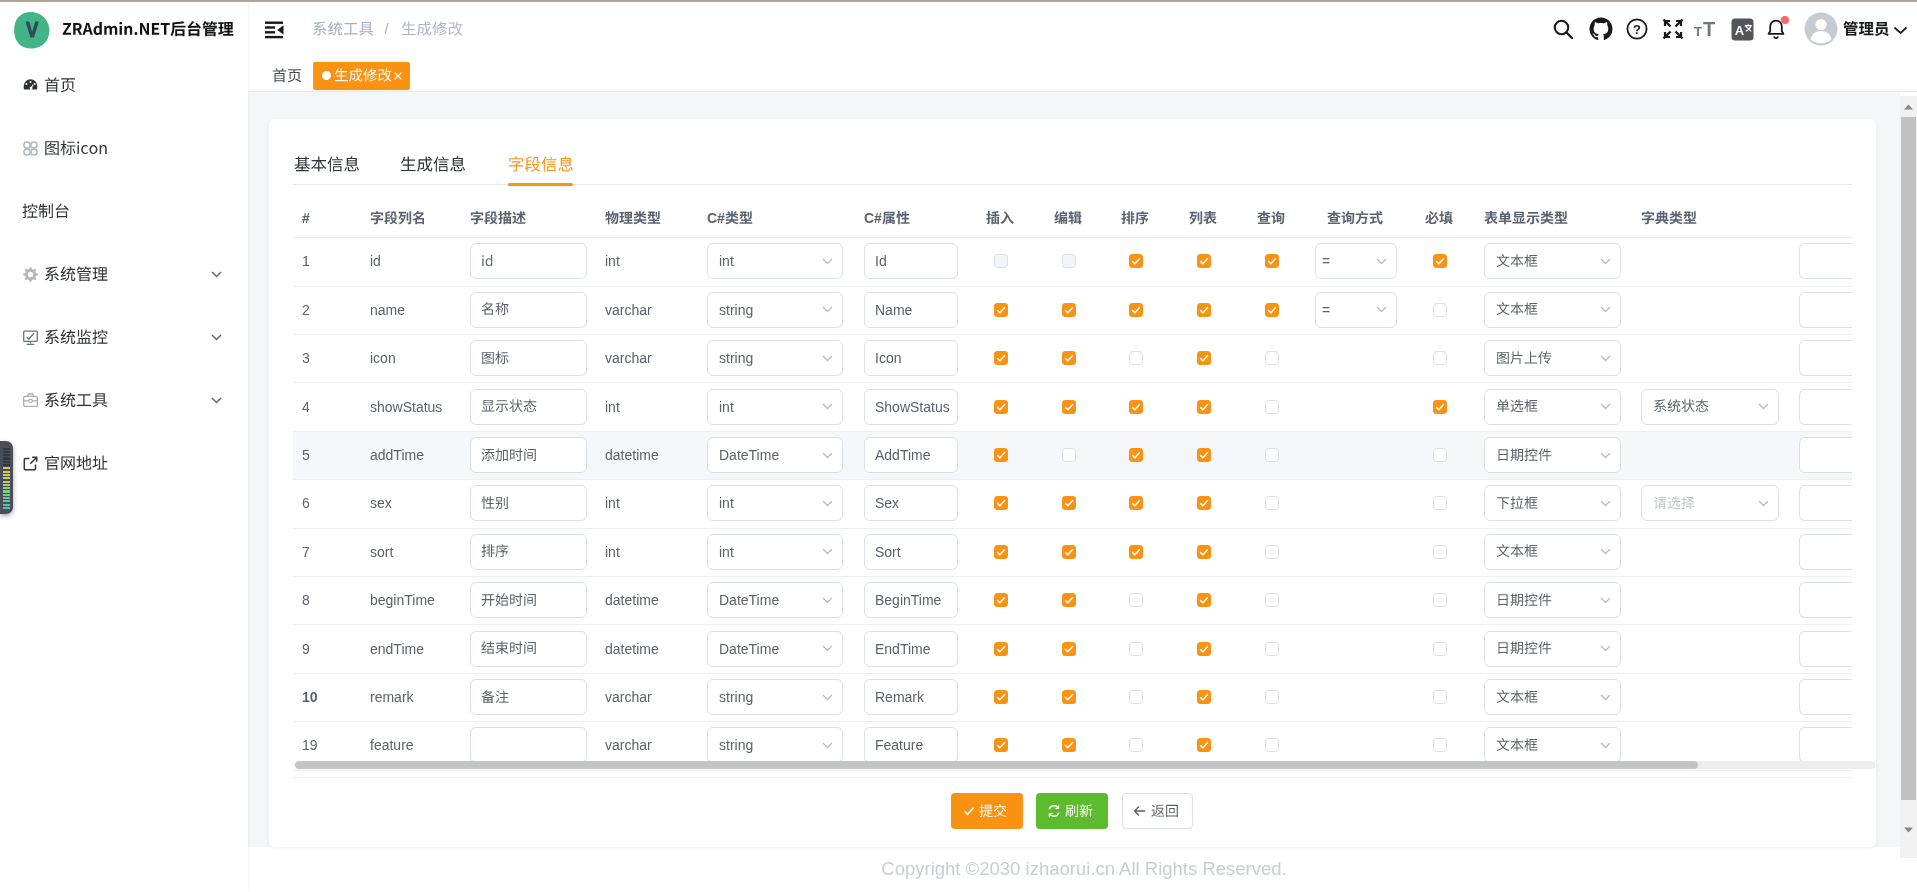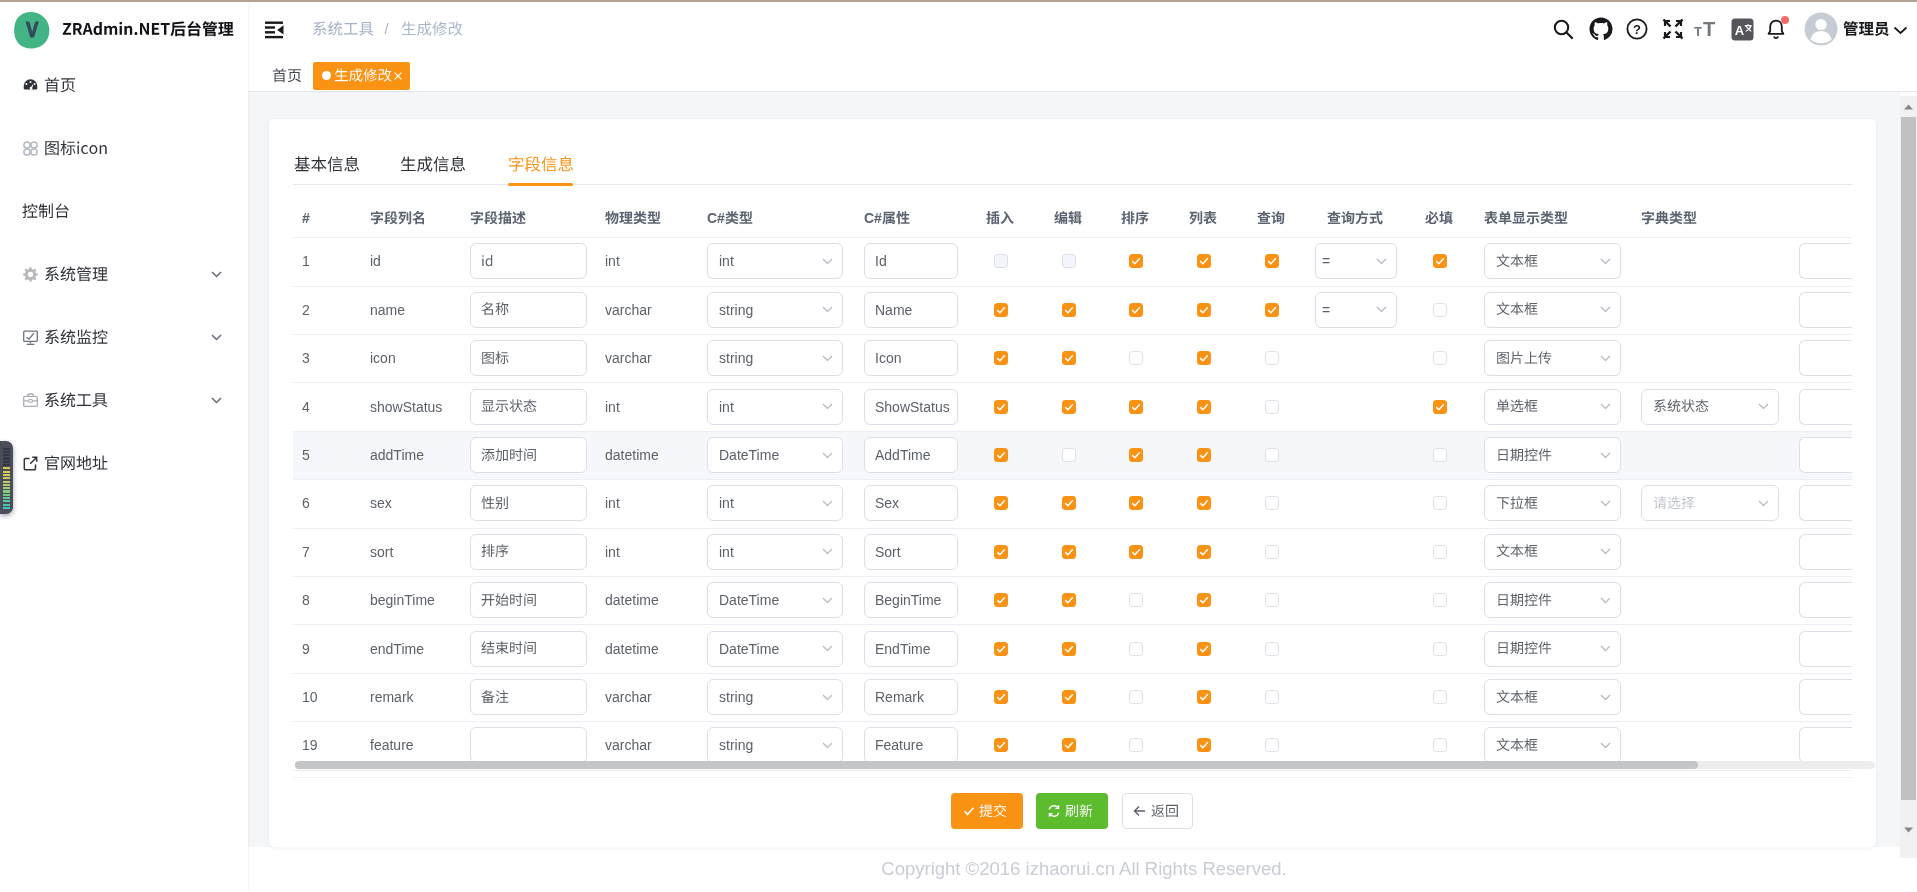--- a/index.html
+++ b/index.html
@@ -654,21 +654,21 @@
 <div class="cb off" style="left:1264.5px;top:641.6px;z-index:4"></div>
 <div class="cb off" style="left:1433px;top:641.6px;z-index:4"></div>
 <div class="inp" style="left:1484px;top:630.6px;width:137px;z-index:4"></div>
 <svg style="position:absolute;left:1496px;top:640.2px;z-index:5" width="58" height="18" viewBox="0 0 58 18">
     <path transform="translate(0,13.0)" d="M3.5 -4.9H10.5V-1.0H3.5ZM3.5 -6.0V-9.8H10.5V-6.0ZM2.5 -10.8V1.0H3.5V0.1H10.5V0.9H11.6V-10.8Z M16.5 -2.0C16.1 -1.1 15.3 -0.1 14.5 0.5C14.8 0.7 15.2 1.0 15.4 1.1C16.2 0.4 17.0 -0.7 17.5 -1.7ZM18.5 -1.6C19.0 -0.9 19.7 0.0 19.9 0.6L20.8 0.1C20.5 -0.5 19.9 -1.4 19.3 -2.0ZM26.0 -10.1V-7.9H23.1V-10.1ZM22.1 -11.1V-6.0C22.1 -4.0 22.0 -1.3 20.8 0.6C21.1 0.7 21.5 1.0 21.7 1.2C22.5 -0.2 22.9 -1.9 23.0 -3.6H26.0V-0.2C26.0 -0.0 25.9 0.0 25.7 0.1C25.5 0.1 24.8 0.1 24.0 0.0C24.2 0.3 24.3 0.8 24.4 1.1C25.4 1.1 26.1 1.1 26.4 0.9C26.9 0.7 27.0 0.4 27.0 -0.2V-11.1ZM26.0 -6.9V-4.6H23.1C23.1 -5.1 23.1 -5.5 23.1 -6.0V-6.9ZM19.4 -11.6V-9.9H16.9V-11.6H15.9V-9.9H14.7V-9.0H15.9V-3.2H14.5V-2.3H21.4V-3.2H20.4V-9.0H21.4V-9.9H20.4V-11.6ZM16.9 -9.0H19.4V-7.7H16.9ZM16.9 -6.9H19.4V-5.5H16.9ZM16.9 -4.6H19.4V-3.2H16.9Z M37.7 -7.7C38.6 -6.9 39.8 -5.8 40.4 -5.2L41.1 -5.9C40.4 -6.5 39.3 -7.6 38.4 -8.3ZM35.8 -8.3C35.2 -7.4 34.2 -6.4 33.2 -5.8C33.4 -5.6 33.7 -5.2 33.8 -5.0C34.8 -5.7 36.0 -6.9 36.8 -8.0ZM30.3 -11.8V-9.0H28.6V-8.1H30.3V-4.7C29.6 -4.5 29.0 -4.3 28.4 -4.1L28.7 -3.1L30.3 -3.7V-0.2C30.3 -0.0 30.2 0.0 30.1 0.0C29.9 0.0 29.3 0.0 28.7 0.0C28.9 0.3 29.0 0.7 29.0 1.0C29.9 1.0 30.5 1.0 30.8 0.8C31.1 0.6 31.3 0.4 31.3 -0.2V-4.0L32.8 -4.5L32.6 -5.5L31.3 -5.0V-8.1H32.7V-9.0H31.3V-11.8ZM32.6 -0.3V0.7H41.5V-0.3H37.6V-3.8H40.5V-4.7H33.8V-3.8H36.6V-0.3ZM36.2 -11.5C36.4 -11.1 36.7 -10.5 36.8 -10.1H33.1V-7.6H34.1V-9.1H40.3V-7.8H41.4V-10.1H38.0C37.8 -10.6 37.5 -11.2 37.2 -11.8Z M46.4 -4.8V-3.8H50.5V1.1H51.5V-3.8H55.3V-4.8H51.5V-7.9H54.7V-8.9H51.5V-11.6H50.5V-8.9H48.6C48.8 -9.5 48.9 -10.2 49.1 -10.8L48.0 -11.1C47.7 -9.2 47.1 -7.4 46.3 -6.3C46.6 -6.1 47.0 -5.9 47.2 -5.7C47.6 -6.3 48.0 -7.1 48.2 -7.9H50.5V-4.8ZM45.8 -11.7C45.0 -9.6 43.8 -7.5 42.4 -6.1C42.6 -5.9 42.9 -5.3 43.0 -5.1C43.5 -5.6 43.9 -6.1 44.3 -6.7V1.1H45.3V-8.4C45.9 -9.3 46.4 -10.4 46.7 -11.4Z" fill="#5c6269"></path>
   </svg>
 <svg class="chev" style="left:1600px;top:645.1px;z-index:5" viewBox="0 0 11 7">
     <path d="M1 1 L5.5 5.5 L10 1" fill="none" stroke="#b8bdc6" stroke-width="1.4"></path>
   </svg>
 <div class="inp" style="left:1799px;top:630.6px;width:53px;border-right:none;border-top-right-radius:0;border-bottom-right-radius:0;z-index:4"></div>
-<div style="position:absolute;left:302px;top:688.9px;font-family:'Liberation Sans',sans-serif;font-size:14px;font-weight:400;color:#5c6269;line-height:16.2px;white-space:nowrap;letter-spacing:normal;z-index:5">10</div>
+<div style="position:absolute;left:302px;top:688.9px;font-family:'Liberation Sans',sans-serif;font-size:14px;font-weight:700;color:#5c6269;line-height:16.2px;white-space:nowrap;letter-spacing:normal;z-index:5">10</div>
 <div style="position:absolute;left:370px;top:688.9px;font-family:'Liberation Sans',sans-serif;font-size:14px;font-weight:400;color:#5c6269;line-height:16.2px;white-space:nowrap;letter-spacing:normal;z-index:5">remark</div>
 <div class="inp" style="left:470px;top:679.0px;width:117px;z-index:4"></div>
 <svg style="position:absolute;left:481px;top:688.6px;z-index:5" width="30" height="18" viewBox="0 0 30 18">
     <path transform="translate(0,13.0)" d="M9.6 -9.6C8.9 -8.9 8.0 -8.3 7.0 -7.8C6.0 -8.2 5.2 -8.8 4.6 -9.5L4.8 -9.6ZM5.2 -11.8C4.5 -10.6 3.1 -9.2 1.1 -8.2C1.3 -8.1 1.6 -7.7 1.8 -7.5C2.6 -7.9 3.3 -8.3 3.9 -8.8C4.4 -8.2 5.1 -7.7 5.9 -7.3C4.2 -6.6 2.2 -6.1 0.4 -5.8C0.6 -5.6 0.8 -5.1 0.9 -4.8C2.9 -5.2 5.1 -5.8 7.0 -6.7C8.7 -5.8 10.8 -5.3 13.0 -5.0C13.1 -5.3 13.4 -5.7 13.6 -6.0C11.6 -6.2 9.7 -6.6 8.1 -7.3C9.4 -8.1 10.6 -9.0 11.3 -10.2L10.6 -10.6L10.4 -10.6H5.6C5.9 -10.9 6.1 -11.2 6.3 -11.6ZM3.5 -1.8H6.4V-0.3H3.5ZM3.5 -2.7V-4.1H6.4V-2.7ZM10.4 -1.8V-0.3H7.5V-1.8ZM10.4 -2.7H7.5V-4.1H10.4ZM2.4 -5.0V1.1H3.5V0.7H10.4V1.1H11.6V-5.0Z M15.3 -10.8C16.2 -10.4 17.4 -9.7 18.0 -9.3L18.6 -10.1C18.0 -10.6 16.8 -11.2 15.9 -11.6ZM14.6 -7.0C15.5 -6.5 16.6 -5.9 17.2 -5.4L17.8 -6.3C17.2 -6.7 16.0 -7.4 15.2 -7.7ZM15.0 0.3 15.9 1.0C16.7 -0.3 17.7 -2.1 18.4 -3.6L17.7 -4.3C16.9 -2.7 15.8 -0.8 15.0 0.3ZM21.7 -11.5C22.1 -10.7 22.6 -9.8 22.8 -9.1L23.9 -9.5C23.6 -10.2 23.1 -11.1 22.6 -11.8ZM18.7 -9.1V-8.1H22.4V-4.9H19.2V-3.9H22.4V-0.3H18.2V0.7H27.5V-0.3H23.5V-3.9H26.6V-4.9H23.5V-8.1H27.1V-9.1Z" fill="#5c6269"></path>
   </svg>
 <div style="position:absolute;left:605px;top:688.9px;font-family:'Liberation Sans',sans-serif;font-size:14px;font-weight:400;color:#5c6269;line-height:16.2px;white-space:nowrap;letter-spacing:normal;z-index:5">varchar</div>
 <div class="inp" style="left:707px;top:679.0px;width:136px;z-index:4"></div>
 <div style="position:absolute;left:719px;top:688.9px;font-family:'Liberation Sans',sans-serif;font-size:14px;font-weight:400;color:#5c6269;line-height:16.2px;white-space:nowrap;letter-spacing:normal;z-index:5">string</div>
 <svg class="chev" style="left:822px;top:693.5px;z-index:5" viewBox="0 0 11 7">
     <path d="M1 1 L5.5 5.5 L10 1" fill="none" stroke="#b8bdc6" stroke-width="1.4"></path>
@@ -760,20 +760,20 @@
 <svg style="position:absolute;left:1065px;top:802.6px;z-index:5" width="30" height="18" viewBox="0 0 30 18">
     <path transform="translate(0,13.0)" d="M9.1 -10.3V-2.4H10.1V-10.3ZM11.9 -11.5V-0.3C11.9 -0.0 11.8 0.0 11.6 0.0C11.3 0.0 10.5 0.0 9.7 0.0C9.9 0.3 10.0 0.8 10.1 1.1C11.1 1.1 11.9 1.1 12.3 0.9C12.7 0.7 12.9 0.4 12.9 -0.3V-11.5ZM2.7 -5.8V-0.4H3.5V-4.9H4.8V1.1H5.8V-4.9H7.2V-1.6C7.2 -1.4 7.2 -1.4 7.0 -1.4C6.9 -1.4 6.5 -1.4 6.0 -1.4C6.2 -1.1 6.3 -0.8 6.3 -0.5C7.0 -0.5 7.4 -0.5 7.7 -0.7C8.0 -0.9 8.1 -1.1 8.1 -1.5V-5.8H7.2H5.8V-7.3H8.0V-11.0H1.5V-6.2C1.5 -4.3 1.4 -1.6 0.4 0.3C0.6 0.4 1.1 0.7 1.2 0.9C2.3 -1.1 2.4 -4.1 2.4 -6.2V-7.3H4.8V-5.8ZM2.4 -10.0H7.0V-8.2H2.4Z M19.0 -3.0C19.5 -2.3 20.0 -1.3 20.2 -0.7L20.9 -1.2C20.7 -1.8 20.2 -2.7 19.8 -3.4ZM15.9 -3.3C15.6 -2.4 15.1 -1.6 14.6 -1.0C14.8 -0.8 15.1 -0.6 15.3 -0.4C15.9 -1.1 16.4 -2.1 16.7 -3.1ZM21.7 -10.4V-5.6C21.7 -3.7 21.6 -1.3 20.4 0.4C20.7 0.5 21.1 0.8 21.3 1.0C22.5 -0.8 22.7 -3.6 22.7 -5.6V-6.0H24.9V1.1H25.9V-6.0H27.4V-7.0H22.7V-9.7C24.2 -9.9 25.8 -10.3 27.0 -10.7L26.1 -11.5C25.1 -11.1 23.3 -10.7 21.7 -10.4ZM17.0 -11.6C17.2 -11.2 17.4 -10.7 17.6 -10.3H14.9V-9.4H21.0V-10.3H18.7C18.5 -10.8 18.2 -11.4 17.9 -11.8ZM19.3 -9.3C19.1 -8.7 18.8 -7.7 18.5 -7.1H14.6V-6.2H17.5V-4.7H14.7V-3.8H17.5V-0.3C17.5 -0.1 17.5 -0.1 17.3 -0.1C17.2 -0.1 16.8 -0.1 16.3 -0.1C16.4 0.2 16.5 0.6 16.6 0.8C17.3 0.8 17.7 0.8 18.1 0.7C18.4 0.5 18.5 0.3 18.5 -0.2V-3.8H21.1V-4.7H18.5V-6.2H21.3V-7.1H19.5C19.7 -7.7 20.0 -8.4 20.3 -9.1ZM15.8 -9.1C16.0 -8.5 16.3 -7.6 16.3 -7.1L17.2 -7.4C17.1 -7.9 16.9 -8.7 16.6 -9.3Z" fill="#fff"></path>
   </svg>
 <div style="position:absolute;left:1122px;top:793px;width:71px;height:36px;background:#fff;border:1px solid #dcdfe6;border-radius:4px;z-index:5"></div>
 <svg style="position:absolute;left:1133px;top:805px;z-index:6" width="13" height="12" viewBox="0 0 13 12">
     <path d="M6 1.5 L1.5 6 L6 10.5 M1.8 6 L12 6" fill="none" stroke="#5c6269" stroke-width="1.4"></path>
   </svg>
 <svg style="position:absolute;left:1151px;top:802.6px;z-index:5" width="30" height="18" viewBox="0 0 30 18">
     <path transform="translate(0,13.0)" d="M1.0 -10.7C1.7 -10.0 2.5 -9.0 3.0 -8.5L3.9 -9.1C3.4 -9.6 2.5 -10.6 1.9 -11.3ZM3.5 -6.5H0.7V-5.5H2.4V-1.5C1.8 -1.3 1.1 -0.8 0.4 -0.1L1.2 0.9C1.8 0.1 2.4 -0.7 2.9 -0.7C3.2 -0.7 3.7 -0.3 4.3 0.1C5.3 0.6 6.5 0.7 8.2 0.7C9.6 0.7 12.1 0.6 13.1 0.6C13.2 0.3 13.3 -0.2 13.5 -0.5C12.0 -0.4 9.9 -0.3 8.2 -0.3C6.7 -0.3 5.4 -0.3 4.5 -0.8C4.0 -1.1 3.8 -1.3 3.5 -1.4ZM6.7 -5.7C7.4 -5.2 8.2 -4.5 9.0 -3.9C8.1 -3.0 7.0 -2.4 5.9 -2.0C6.1 -1.8 6.4 -1.4 6.5 -1.1C7.7 -1.6 8.8 -2.3 9.8 -3.2C10.6 -2.5 11.4 -1.7 11.9 -1.1L12.7 -1.9C12.2 -2.5 11.3 -3.2 10.4 -3.9C11.4 -5.0 12.1 -6.4 12.5 -8.0L11.9 -8.2L11.7 -8.2H6.4V-9.8C8.7 -10.0 11.3 -10.2 13.0 -10.7L12.1 -11.5C10.6 -11.1 7.8 -10.8 5.4 -10.7V-7.7C5.4 -6.0 5.2 -3.6 3.9 -2.0C4.1 -1.9 4.6 -1.6 4.8 -1.4C6.1 -3.0 6.4 -5.4 6.4 -7.2H11.3C10.9 -6.2 10.3 -5.3 9.7 -4.6C8.9 -5.2 8.1 -5.8 7.5 -6.3Z M19.2 -7.0H22.7V-3.8H19.2ZM18.2 -8.0V-2.9H23.7V-8.0ZM15.1 -11.2V1.1H16.2V0.4H25.7V1.1H26.9V-11.2ZM16.2 -0.6V-10.1H25.7V-0.6Z" fill="#5c6269"></path>
   </svg>
-<div style="position:absolute;left:1084px;top:858.3px;transform:translateX(-50%);font-family:'Liberation Sans',sans-serif;font-size:18.5px;font-weight:400;color:#c9cdd4;line-height:21.5px;white-space:nowrap;letter-spacing:normal;z-index:5">Copyright ©2016 izhaorui.cn All Rights Reserved.</div>
+<div style="position:absolute;left:1084px;top:858.3px;transform:translateX(-50%);font-family:'Liberation Sans',sans-serif;font-size:18.5px;font-weight:400;color:#c9cdd4;line-height:21.5px;white-space:nowrap;letter-spacing:normal;z-index:5">Copyright ©2030 izhaorui.cn All Rights Reserved.</div>
 <div style="position:absolute;left:1900px;top:96px;width:17px;height:762px;background:#f1f1f1;z-index:20"></div>
 <svg style="position:absolute;left:1903px;top:103px;z-index:21" width="11" height="8" viewBox="0 0 11 8">
     <path d="M1 6.5 L5.5 1.5 L10 6.5 Z" fill="#85878a"></path>
   </svg>
 <div style="position:absolute;left:1901px;top:117px;width:15px;height:683px;background:#c1c1c2;z-index:21"></div>
 <svg style="position:absolute;left:1903px;top:826px;z-index:21" width="11" height="8" viewBox="0 0 11 8">
     <path d="M1 1.5 L5.5 6.5 L10 1.5 Z" fill="#85878a"></path>
   </svg>
 </body></html>

